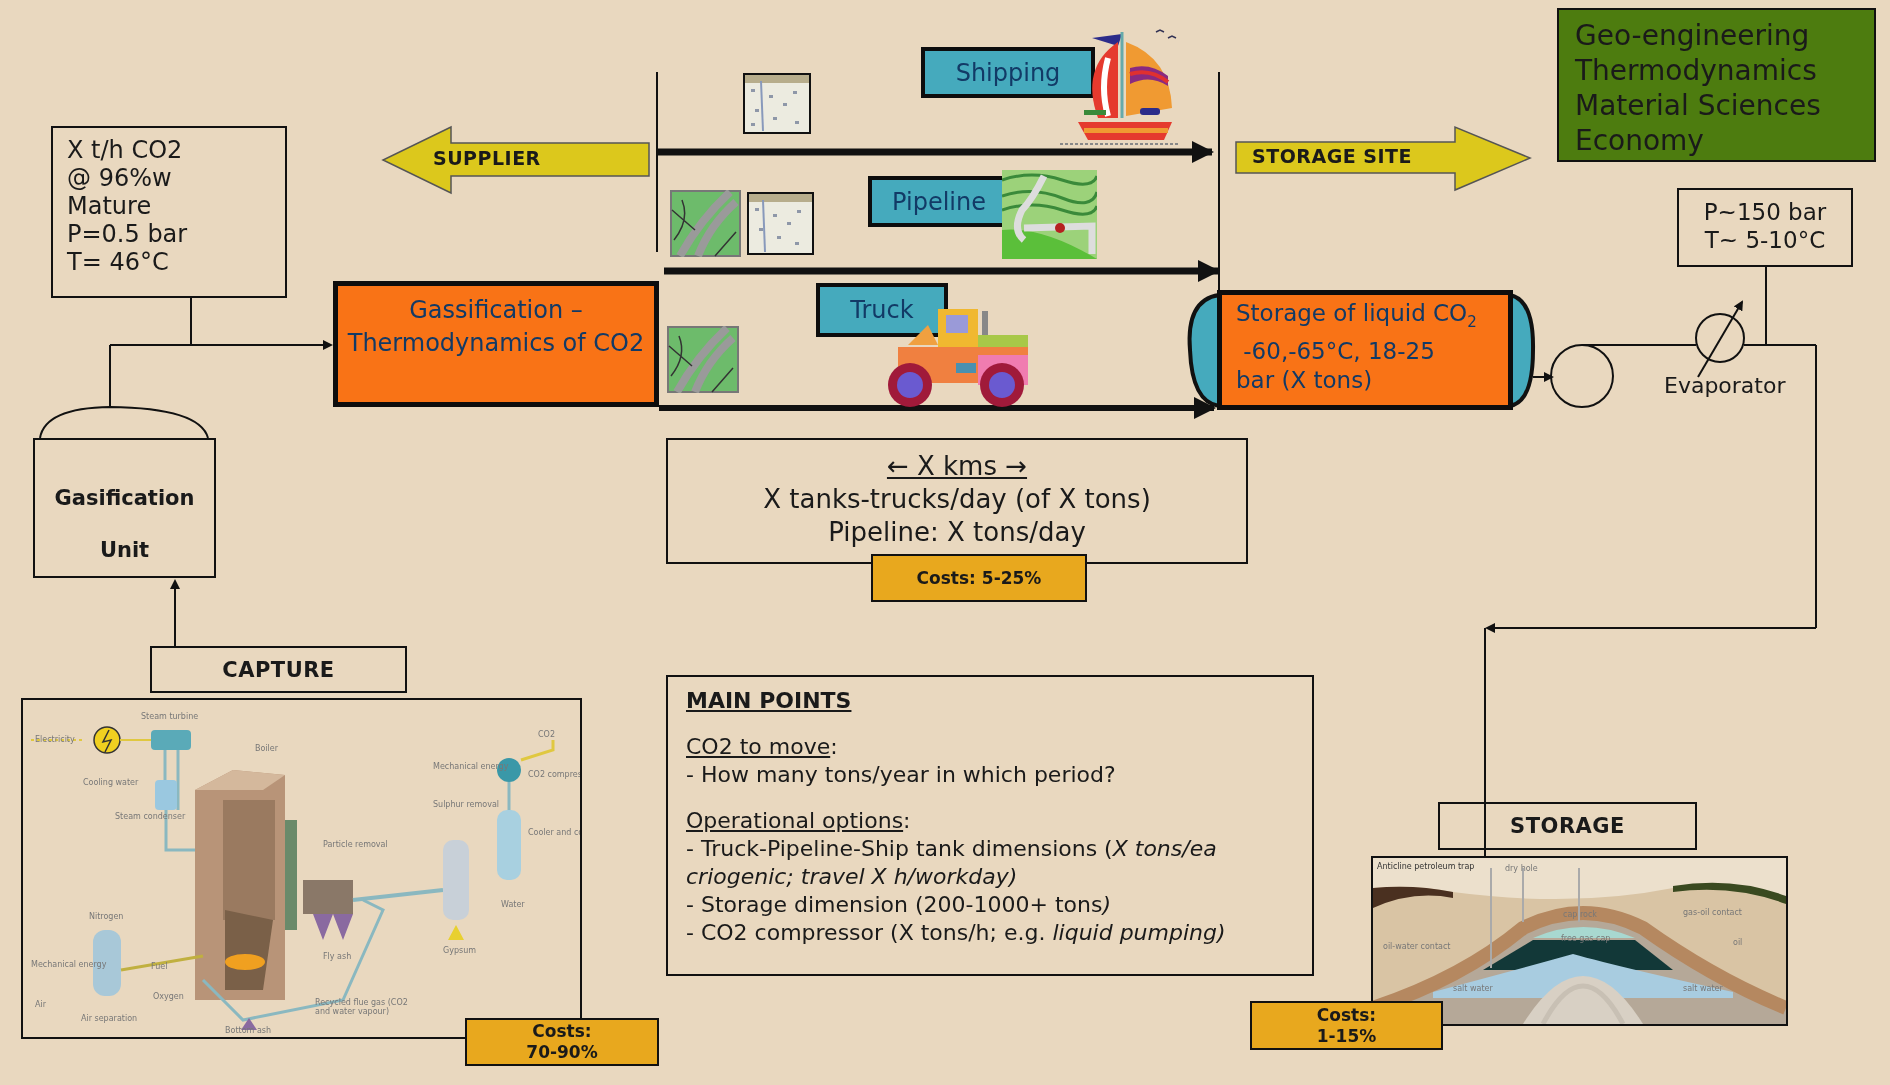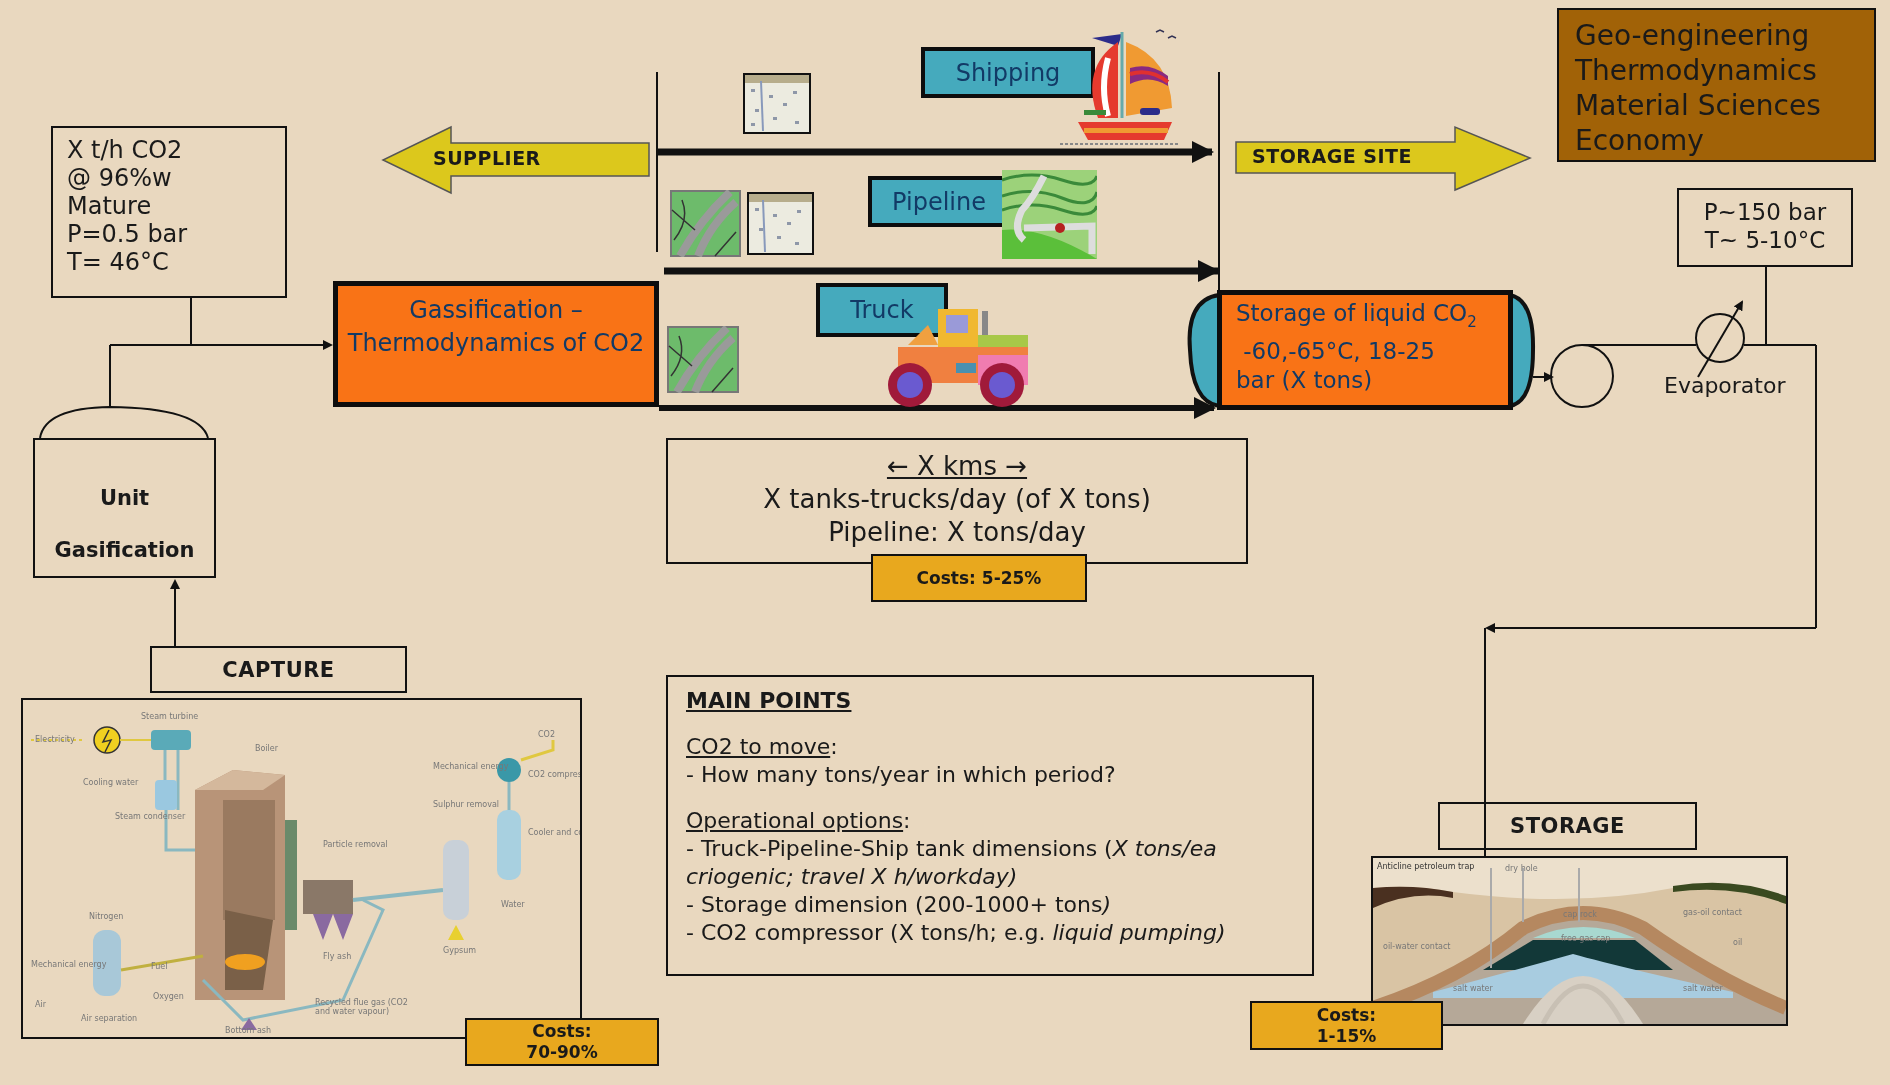--- a/index.html
+++ b/index.html
@@ -74,21 +74,21 @@
   <div>@ 96%w</div>
   <div>Mature</div>
   <div>P=0.5 bar</div>
   <div>T= 46°C</div>
 </div>
 
 <div class="abs" style="left:433px;top:147px;font-weight:bold;font-size:19px;letter-spacing:0.5px;">SUPPLIER</div>
 
 <div class="abs" style="left:1252px;top:145px;font-weight:bold;font-size:19px;letter-spacing:0.5px;">STORAGE SITE</div>
 
-<div class="abs" style="left:1557px;top:8px;width:319px;height:154px;background:#a16207;border:2px solid #111;padding:8px 16px;font-size:28px;line-height:35px;">
+<div class="abs" style="left:1557px;top:8px;width:319px;height:154px;background:#4d7c0f;border:2px solid #111;padding:8px 16px;font-size:28px;line-height:35px;">
   <div>Geo-engineering</div>
   <div>Thermodynamics</div>
   <div>Material Sciences</div>
   <div>Economy</div>
 </div>
 
 <div class="abs teal" style="left:333px;top:281px;width:326px;height:126px;text-align:center;font-size:24px;line-height:33px;padding-top:8px;">
   <div>Gassification  –</div>
   <div>Thermodynamics  of CO2</div>
 </div>
@@ -183,22 +183,22 @@
   <div>bar (X tons)</div>
 </div>
 
 <div class="abs box" style="left:1677px;top:188px;width:176px;height:79px;text-align:center;font-size:23px;line-height:28px;padding-top:8px;">
   <div>P~150 bar</div>
   <div>T~ 5-10°C</div>
 </div>
 <div class="abs" style="left:1664px;top:373px;font-size:22px;">Evaporator</div>
 
 <div class="abs box" style="left:33px;top:438px;width:183px;height:140px;text-align:center;font-weight:bold;font-size:21px;padding-top:32px;line-height:52px;">
+  <div>Gasification</div>
   <div>Unit</div>
-  <div>Gasification</div>
 </div>
 
 <div class="abs box" style="left:666px;top:438px;width:582px;height:126px;text-align:center;font-size:26px;line-height:33px;padding-top:10px;">
   <div style="text-decoration:underline;">←  X kms →</div>
   <div>X tanks-trucks/day (of X tons)</div>
   <div>Pipeline:  X tons/day</div>
 </div>
 <div class="abs cost" style="left:871px;top:554px;width:216px;height:48px;">
   <span>Costs: 5-25%</span>
 </div>

